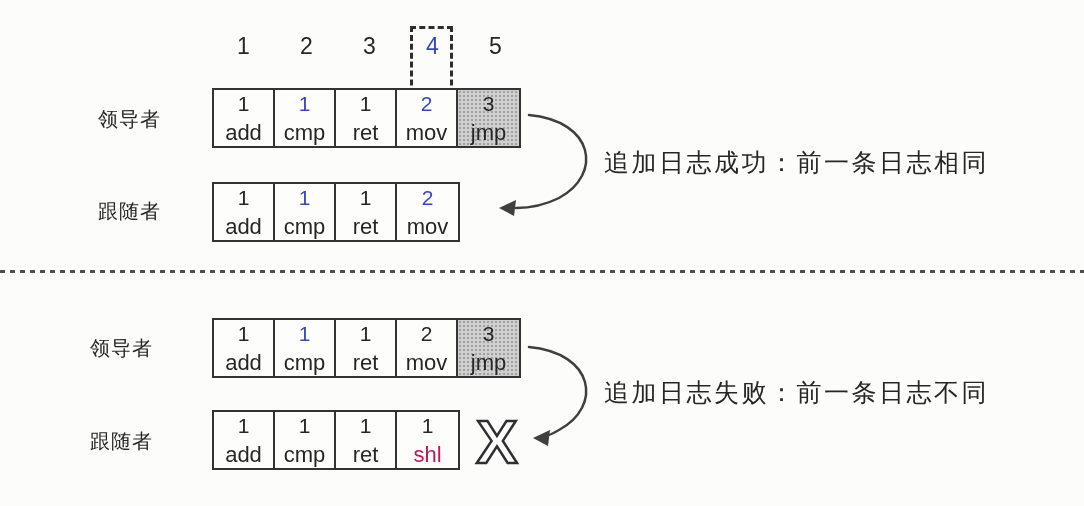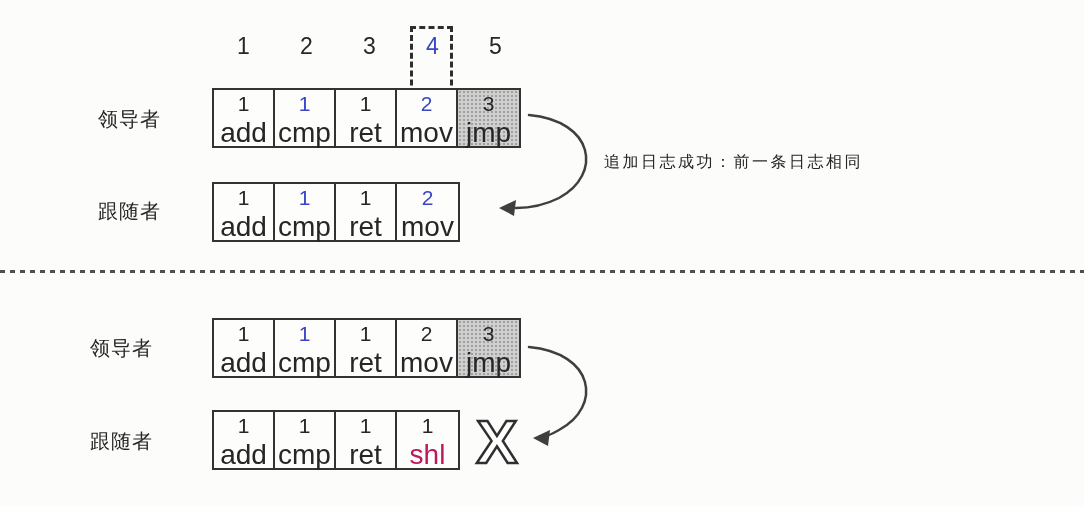--- a/index.html
+++ b/index.html
@@ -9,31 +9,31 @@
     font-family:"Liberation Sans","DejaVu Sans",sans-serif;
   }
   .log-row{position:absolute;display:flex;border:2px solid #333333;background:#fdfdfc;}
   .cell{
     width:61px;height:56px;box-sizing:border-box;border-right:2px solid #333333;
     display:flex;flex-direction:column;align-items:center;justify-content:space-between;
     padding-top:2px;
   }
   .cell:last-child{border-right:none;}
   .cell .term{font-size:21px;line-height:24px;}
-  .cell .cmd{font-size:28px;line-height:26px;text-align:center;}
+  .cell .cmd{font-size:22px;line-height:26px;text-align:center;}
   .shaded{
     background-color:#cfcfcf;
     background-image:radial-gradient(#a0a0a0 1px, rgba(0,0,0,0) 1.3px);
     background-size:4px 4px;
   }
   .row-label{position:absolute;font-size:20px;line-height:28px;letter-spacing:1px;white-space:nowrap;font-family:Liberation Serif, serif;}
   .index-row{position:absolute;left:212px;top:33px;display:flex;font-size:23px;line-height:26px;}
   .index-row span{width:63px;text-align:center;}
   .dash-box{position:absolute;left:410px;top:26px;width:43px;height:95px;border:3px dashed #2e2e2e;box-sizing:border-box;}
-  .annotation{position:absolute;font-size:16px;line-height:30px;letter-spacing:2.5px;white-space:nowrap;}
+  .annotation{position:absolute;font-size:25px;line-height:30px;letter-spacing:2.5px;white-space:nowrap;}
   .divider{
     position:absolute;left:0;top:270px;width:1084px;height:3px;
     background-image:repeating-linear-gradient(90deg,#4e4e4e 0 5px,rgba(0,0,0,0) 5px 10px);
   }
   svg.overlay{position:absolute;left:0;top:0;pointer-events:none;}
   .x-icon{position:absolute;left:466px;top:406px;}
 </style>
 </head>
 <body>
 
@@ -149,14 +149,15 @@
     <div class="cell">
       <span class="term">1</span>
       <span class="cmd" style="color: #be185d;">shl</span>
     </div>
   </div>
 
   <svg class="x-icon" width="64" height="68" viewBox="0 0 64 68">
     <text x="31" y="57" text-anchor="middle" font-size="62" font-weight="bold" font-family="Liberation Sans, DejaVu Sans, sans-serif" fill="#ffffff" stroke="#2f2f2f" stroke-width="2.5">X</text>
   </svg>
 
+  <div class="annotation" style="left:604px;top:377px;">追加日志失败：前一条日志不同</div>
 
 </div>
 
 </body></html>

